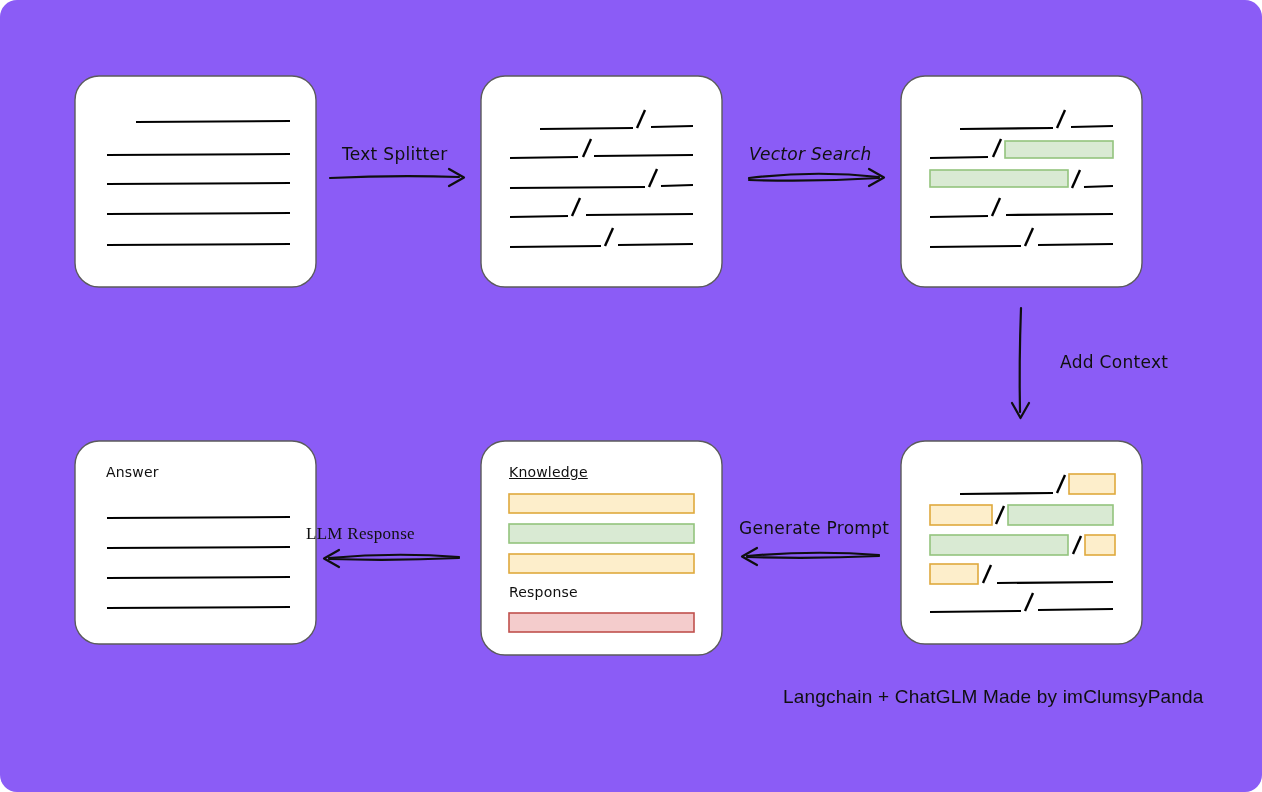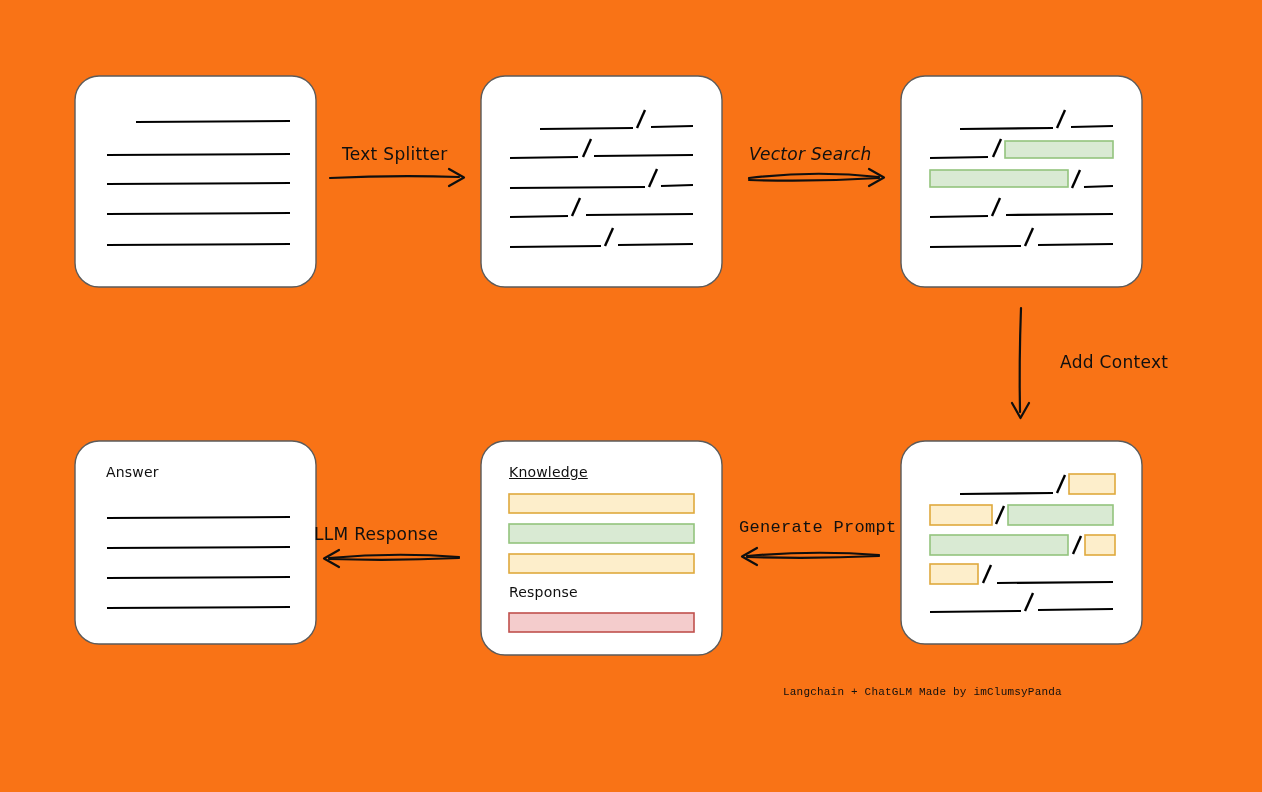--- a/index.html
+++ b/index.html
@@ -8,22 +8,23 @@
     padding: 0;
     background: #ffffff;
   }
   body {
     font-family: "DejaVu Sans", "Liberation Sans", sans-serif;
   }
   #stage {
     position: relative;
     width: 1262px;
     height: 792px;
-    background: #f97316;
+    background: #8b5cf6;
     overflow: hidden;
+    border-radius: 17px;
   }
   #stage svg.layer {
     position: absolute;
     left: 0;
     top: 0;
     width: 1262px;
     height: 792px;
   }
   .doc-box {
     fill: #ffffff;
@@ -81,22 +82,22 @@
     position: absolute;
     color: #101010;
     font-family: "DejaVu Sans", "Liberation Sans", sans-serif;
     font-size: 14px;
     letter-spacing: 0.2px;
     white-space: nowrap;
   }
   .caption {
     position: absolute;
     color: #101010;
-    font-family: Liberation Mono, monospace;
-    font-size: 11px;
+    font-family: Liberation Sans, sans-serif;
+    font-size: 19px;
     letter-spacing: 0.2px;
     white-space: nowrap;
   }
 </style>
 </head>
 <body>
 
 <div id="stage">
 
   <svg class="layer" viewBox="0 0 1262 792">
@@ -227,23 +228,23 @@
     </g>
 
   </svg>
 
   <div class="lbl" style="left:342px; top:144px;">Text Splitter</div>
 
   <div class="lbl" style="left:749px; top:144px;font-style:italic;">Vector Search</div>
 
   <div class="lbl" style="left:1036px; top:352px;margin-left:24px;">Add Context</div>
 
-  <div class="lbl" style="left:739px; top:518px;font-family:Liberation Mono, monospace;">Generate Prompt</div>
-
-  <div class="lbl" style="left:314px; top:524px;">LLM Response</div>
+  <div class="lbl" style="left:739px; top:518px;">Generate Prompt</div>
+
+  <div class="lbl" style="left:306px; top:524px;font-family:Liberation Serif, serif;">LLM Response</div>
 
   <div class="box-title" style="left:106px; top:464px;">Answer</div>
 
   <div class="box-title" style="left:509px; top:464px;text-decoration:underline;">Knowledge</div>
 
   <div class="box-title" style="left:509px; top:584px;">Response</div>
 
   <div class="caption" style="left:783px; top:686px;">Langchain + ChatGLM Made by imClumsyPanda</div>
 
 </div>

